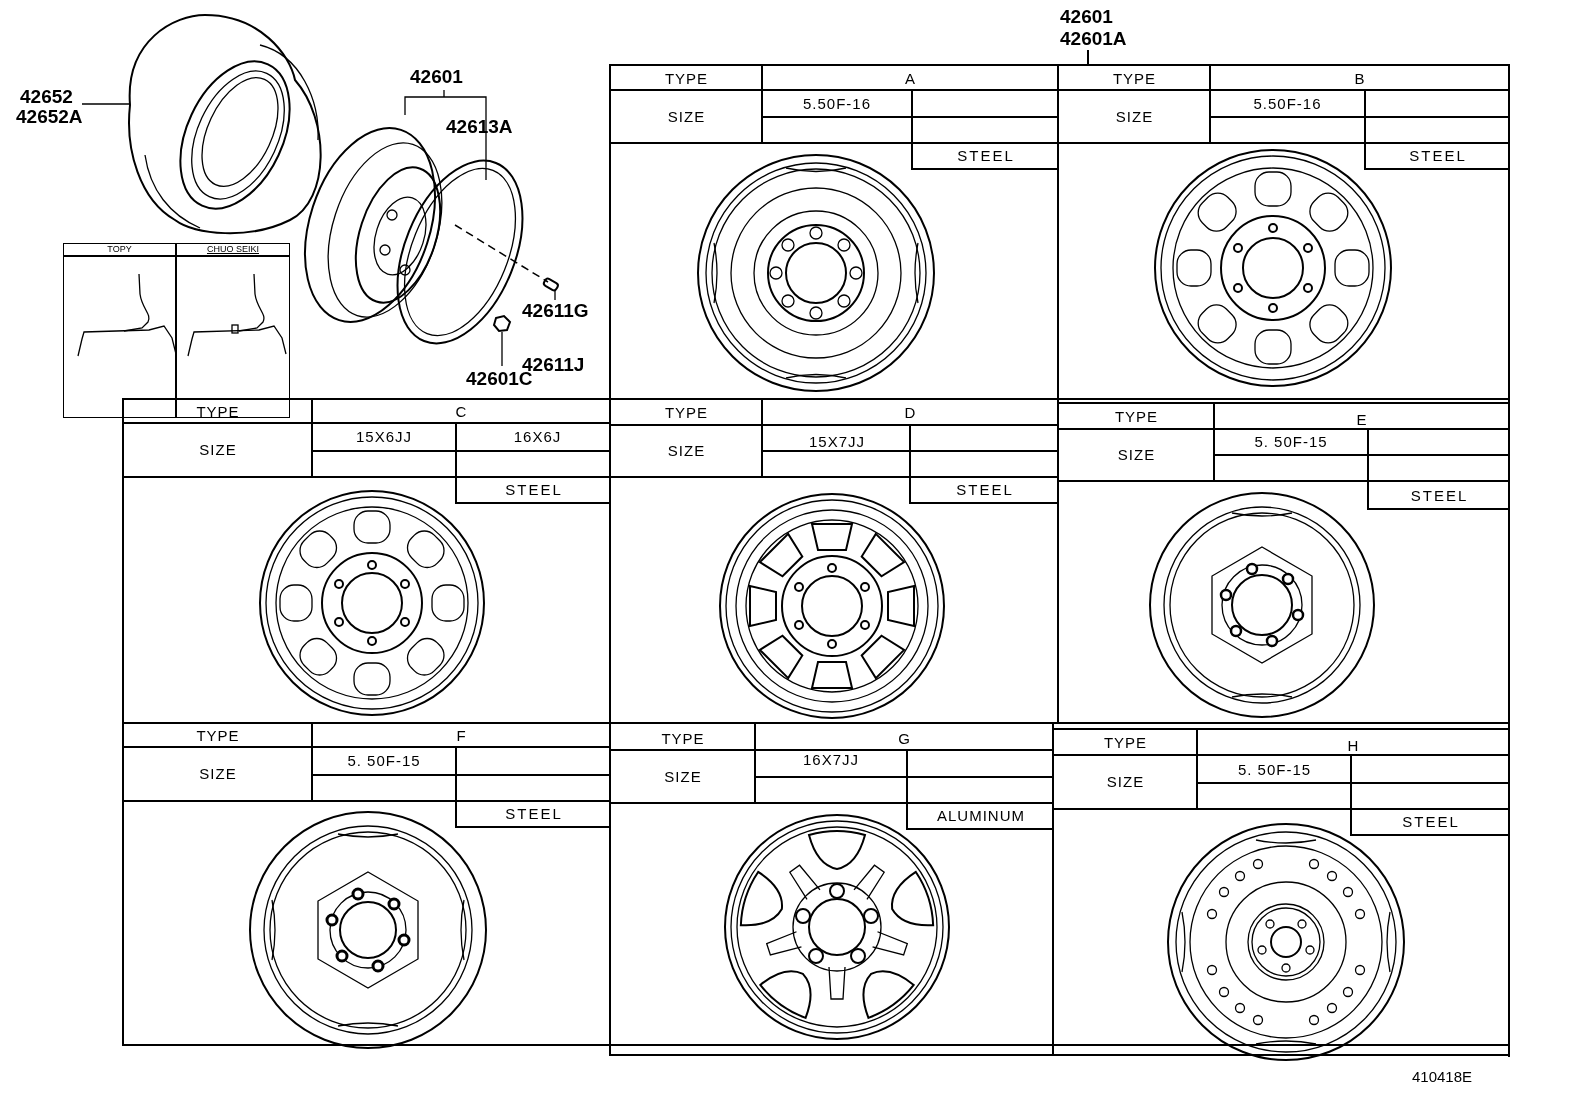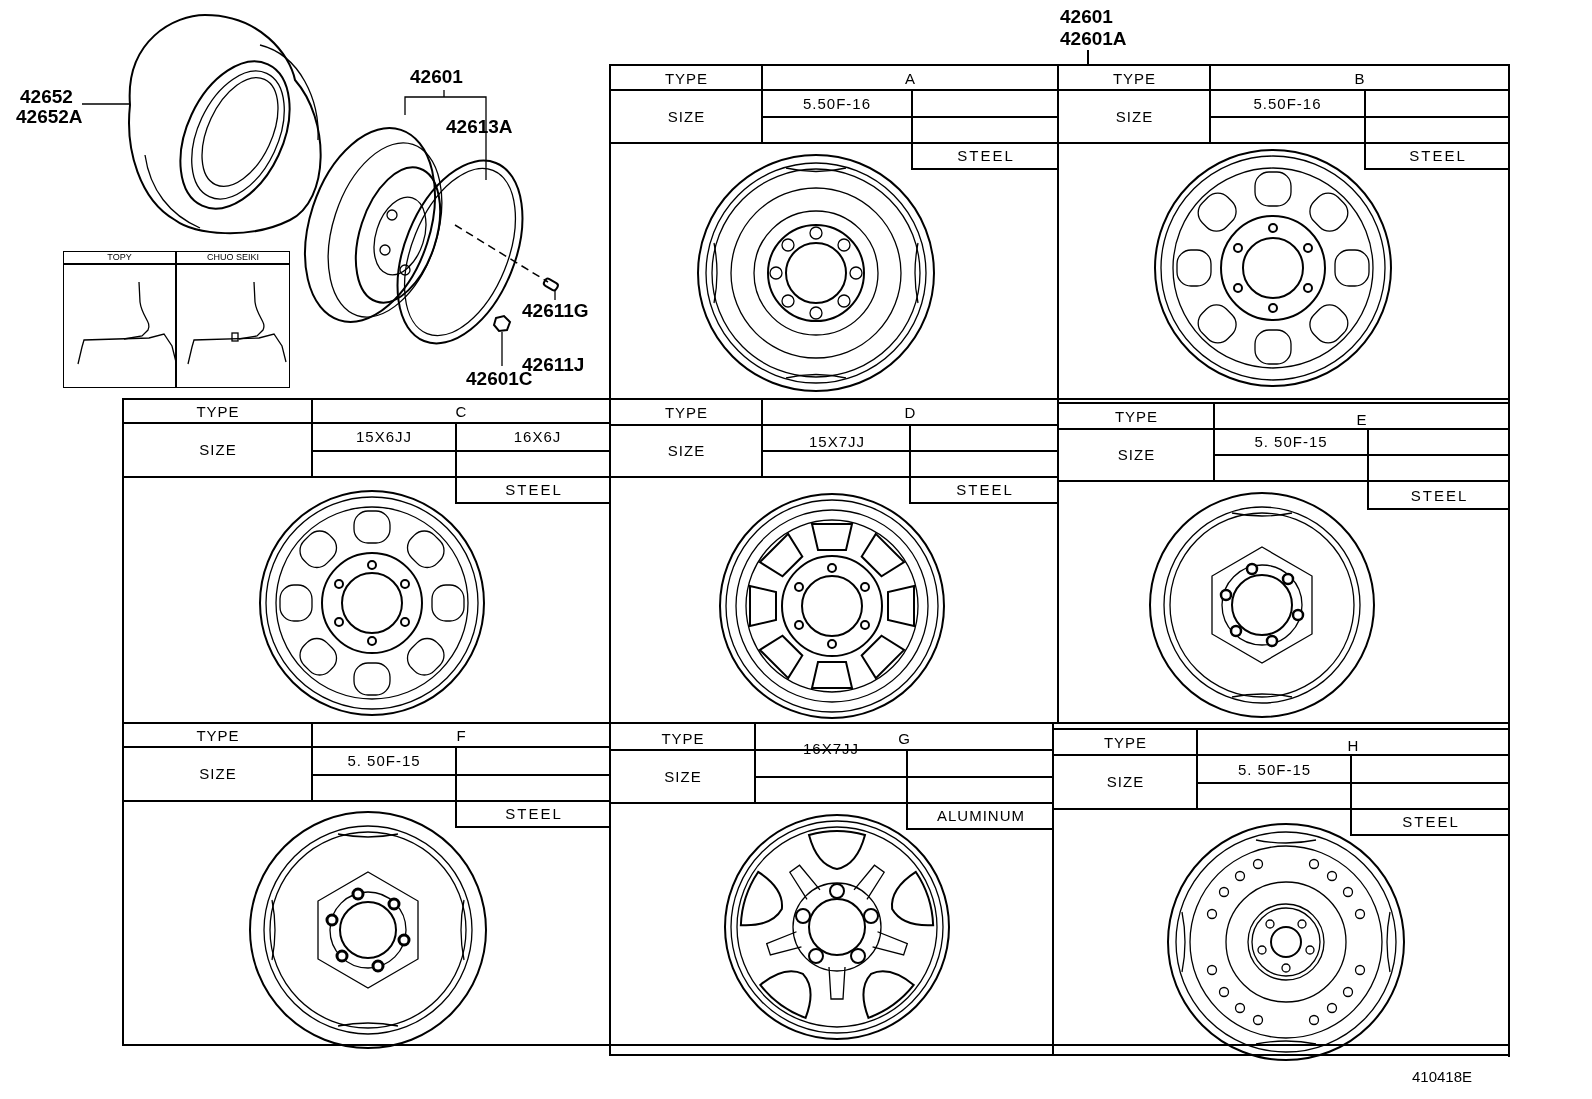--- a/index.html
+++ b/index.html
@@ -66,25 +66,25 @@
       <rect x="544" y="280" width="14" height="8" rx="3" transform="rotate(30 550 284)" class="ink"></rect>
       <line x1="555" y1="290" x2="555" y2="300" class="thin"></line>
     </g>
 
     <g>
       <polygon points="496,318 504,316 510,322 507,330 499,331 494,325" class="ink"></polygon>
       <line x1="502" y1="332" x2="502" y2="366" class="thin"></line>
     </g>
   </svg>
 
-  <div class="panel" style="left:63px;top:243px;width:227px;height:137px;border-width:1.5px;margin-top:8px;">
+  <div class="panel" style="left:63px;top:243px;width:227px;height:175px;border-width:1.5px;">
     <div class="hl" style="left:0;top:11px;width:100%;height:1.5px;"></div>
     <div class="vl" style="left:111px;top:0;height:100%;width:1.5px;"></div>
     <div class="smalllbl" style="left:0;top:0;width:111px;">TOPY</div>
-    <div class="smalllbl" style="left:113px;top:0;width:112px;">CHUO SEIKI</div>
+    <div class="smalllbl" style="left:113px;top:0;width:112px;text-decoration:underline;">CHUO SEIKI</div>
     <svg width="227" height="137" style="left:0;top:0;">
       <path class="thin" d="M14,112 L18,95 L20,88 L85,86 L100,82 L108,94 L112,110"></path>
       <path class="thin" d="M75,30 L76,50 C78,65 88,70 84,78 L78,84 L60,87"></path>
       <path class="thin" d="M124,112 L128,95 L130,88 L195,86 L210,82 L218,94 L222,110"></path>
       <path class="thin" d="M190,30 L191,50 C193,65 203,70 199,78 L193,84 L175,87"></path>
       <rect x="168" y="81" width="6" height="8" class="thin"></rect>
     </svg>
   </div>
 </div>
 
@@ -172,21 +172,21 @@
   <div class="hl" style="left:0;top:76px;width:100%;"></div>
   <div class="vl" style="left:187px;top:0;height:76px;"></div>
   <div class="vl" style="left:331px;top:22px;height:54px;"></div>
   <div class="mat" style="left:331px;top:76px;width:156px;height:28px;">STEEL</div>
 </div>
 
 <div class="panel" style="left:609px;top:722px;width:445px;height:334px;">
   <div class="cell" style="left:0;top:2px;width:144px;height:24px;">TYPE</div>
   <div class="cell" style="left:144px;top:2px;width:299px;height:24px;">G</div>
   <div class="cell" style="left:0;top:26px;width:144px;height:52px;">SIZE</div>
-  <div class="cell" style="left:144px;top:15px;width:152px;height:18px;">16X7JJ</div>
+  <div class="cell" style="left:144px;top:26px;width:152px;height:18px;">16X7JJ</div>
   <div class="hl" style="left:0;top:25px;width:100%;"></div>
   <div class="hl" style="left:144px;top:52px;width:299px;"></div>
   <div class="hl" style="left:0;top:78px;width:100%;"></div>
   <div class="vl" style="left:143px;top:0;height:78px;"></div>
   <div class="vl" style="left:295px;top:26px;height:52px;"></div>
   <div class="mat" style="left:295px;top:78px;width:148px;height:28px;letter-spacing:1px;">ALUMINUM</div>
 </div>
 
 <div class="panel" style="left:1052px;top:728px;width:458px;height:328px;">
   <div class="cell" style="left:0;top:0;width:143px;height:24px;">TYPE</div>

